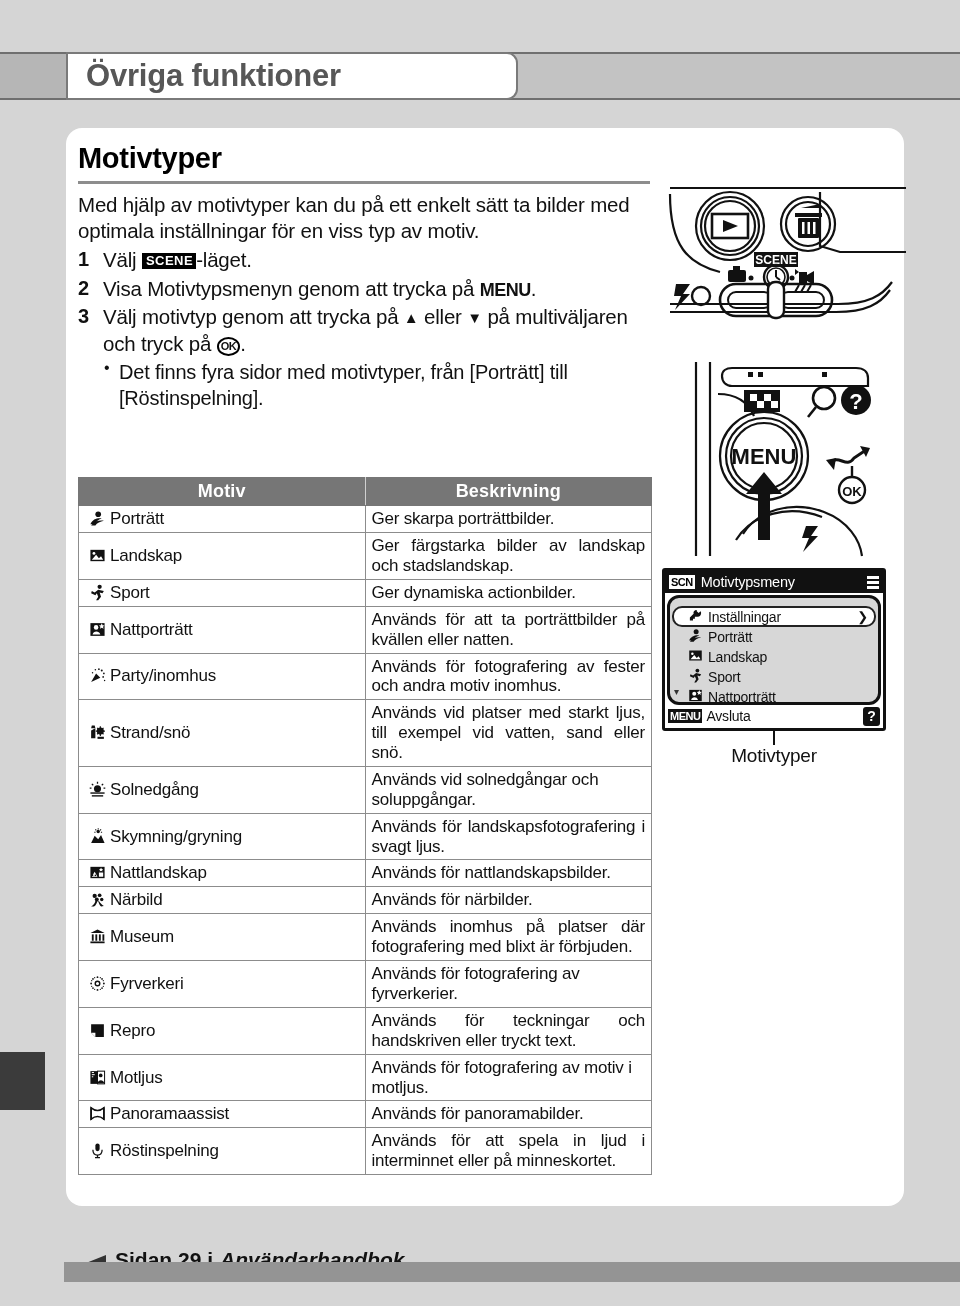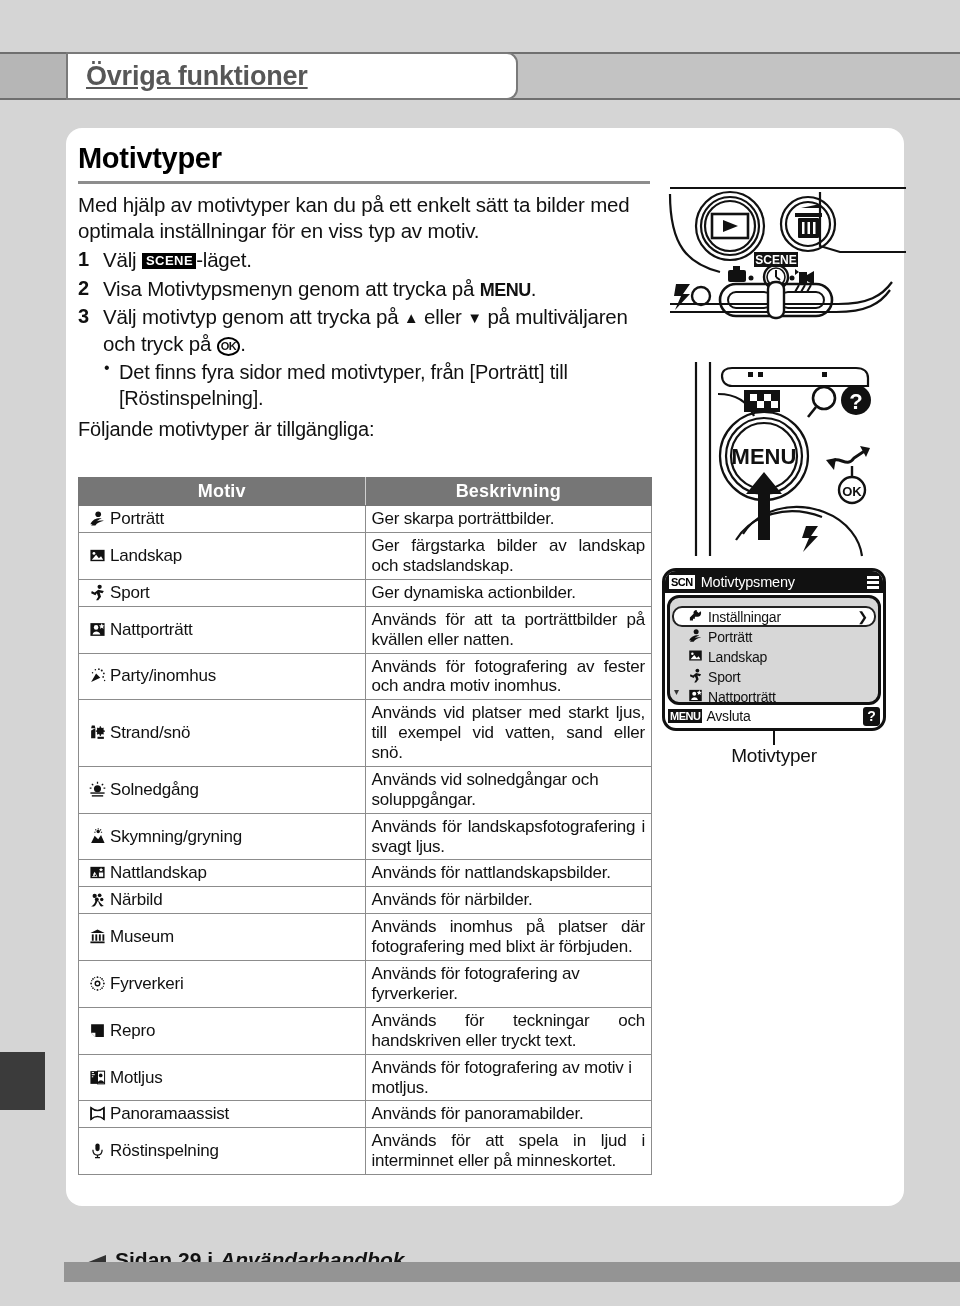--- a/index.html
+++ b/index.html
@@ -24,23 +24,22 @@
     width: 452px; height: 48px;
     background: #ffffff;
     border: 2px solid #7a7a7a;
     border-top-right-radius: 11px;
     border-bottom-right-radius: 11px;
     display: flex; align-items: center;
     padding-left: 18px;
     z-index: 3;
   }
   .header-tab-title {
-    font-size: 27px; font-weight: bold; color: #575757;
+    font-size: 31px; font-weight: bold; color: #575757;
     letter-spacing: -0.2px;
-    text-decoration: underline;
   }
   .header-leftblock {
     position: absolute; left: 0; top: 52px; width: 68px; height: 48px;
     background: #b6b6b6;
     border-top: 2px solid #6f6f6f;
     border-bottom: 2px solid #6f6f6f;
     z-index: 2;
   }
 
   
@@ -156,21 +155,21 @@
     display: flex; align-items: center; justify-content: center;
     font-size: 24px; color: #555;
   }
 
   .cam-fig { position: absolute; left: 668px; top: 186px; width: 240px; height: 160px; }
   .cam-fig2 { position: absolute; left: 688px; top: 360px; width: 230px; height: 200px; }
 
   .lcd {
     position: absolute; left: 662px; top: 568px;
     width: 224px; height: 163px;
-    background: #fff; border: 3px solid #111; border-radius: 14px;
+    background: #fff; border: 3px solid #111; border-radius: 3px;
     overflow: hidden;
   }
   .lcd-top {
     height: 22px; background: #111; color: #fff;
     display: flex; align-items: center; gap: 6px; padding: 0 4px;
     font-size: 14px;
   }
   .lcd-scn {
     background: #fff; color: #000; font-weight: bold; font-size: 11px;
     padding: 0 2px; line-height: 14px; letter-spacing: -0.5px;
@@ -250,21 +249,20 @@
       </li>
       <li>
         <span class="num">3</span><span>Välj motivtyp genom att trycka på </span><span class="g-tri">▲</span><span> eller </span><span class="g-tri">▼</span><span> på multiväljaren och tryck på </span><span class="g-ok">OK</span><span>.</span>
       </li>
     </ol>
 
     <ul class="sub">
       <li>Det finns fyra sidor med motivtyper, från [Porträtt] till [Röstinspelning].</li>
     </ul>
 
-    <div class="avail">Följande motivtyper är tillgängliga:</div>
   </div>
 
   <table class="tbl">
     <thead>
       <tr>
         <th class="c1">Motiv</th>
         <th>Beskrivning</th>
       </tr>
     </thead>
     <tbody>

